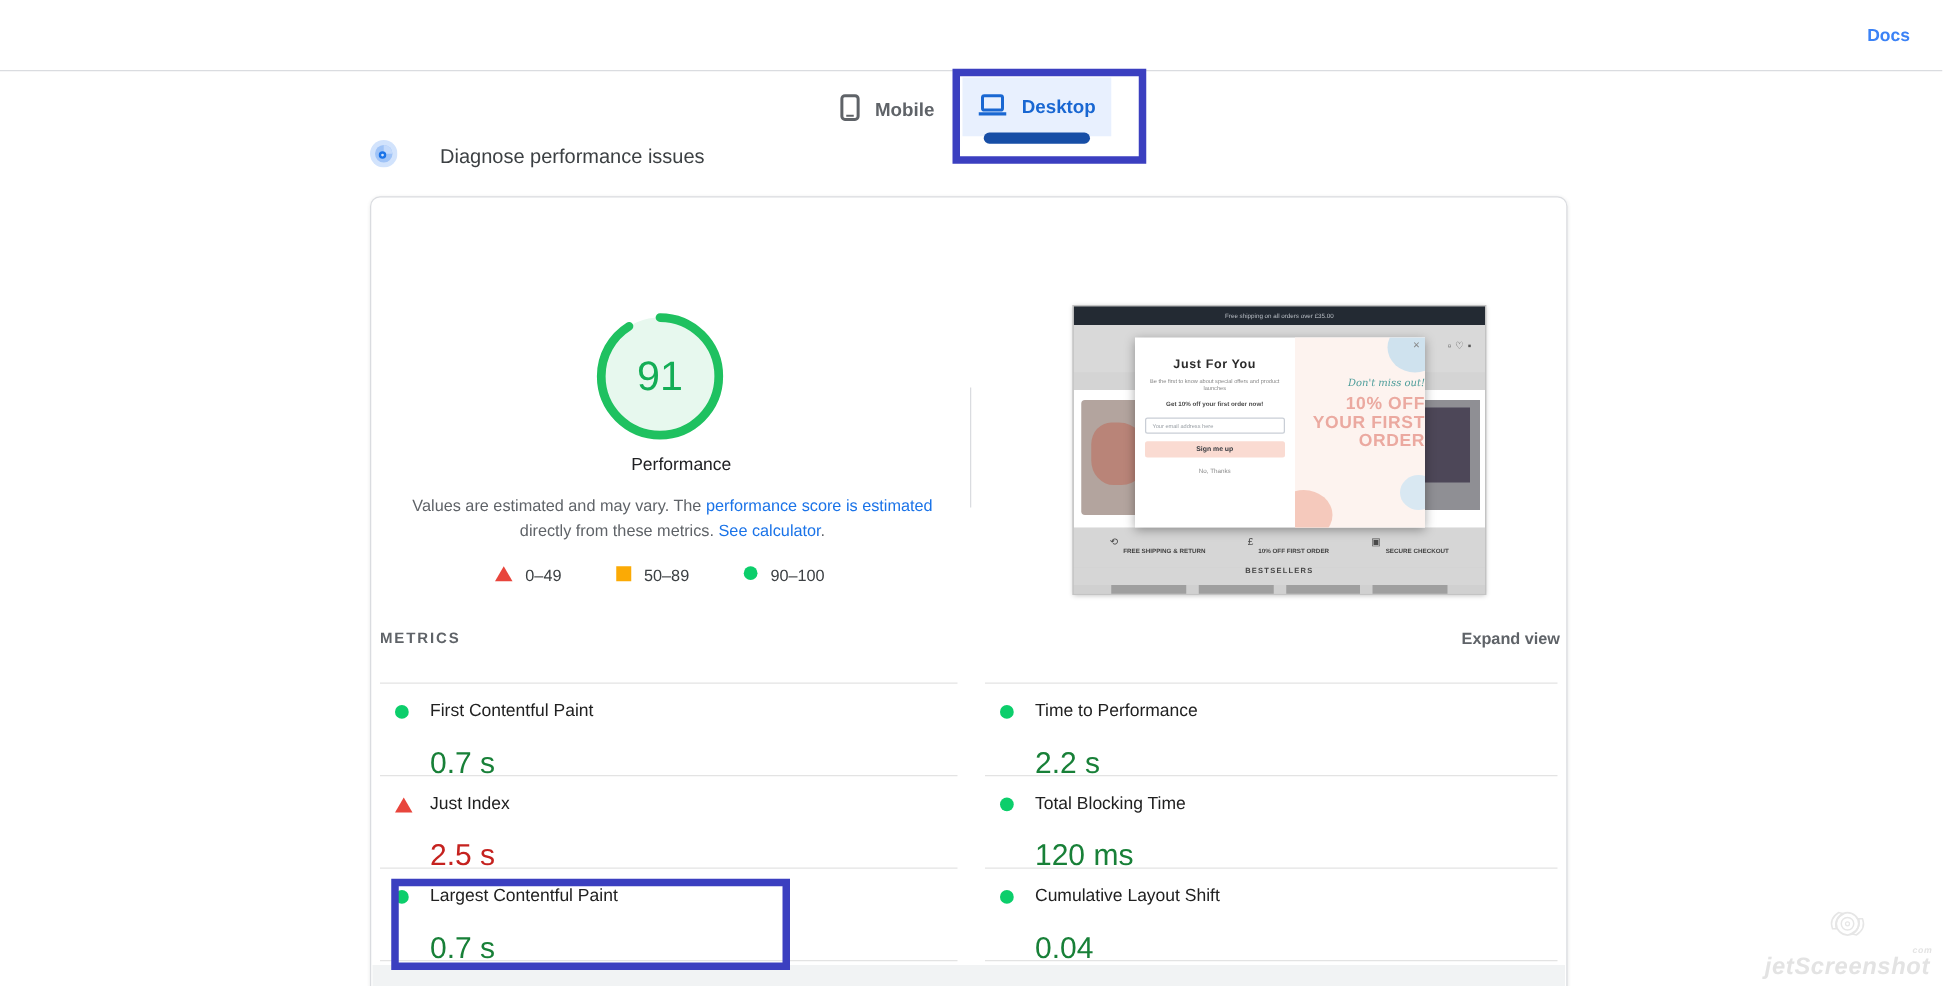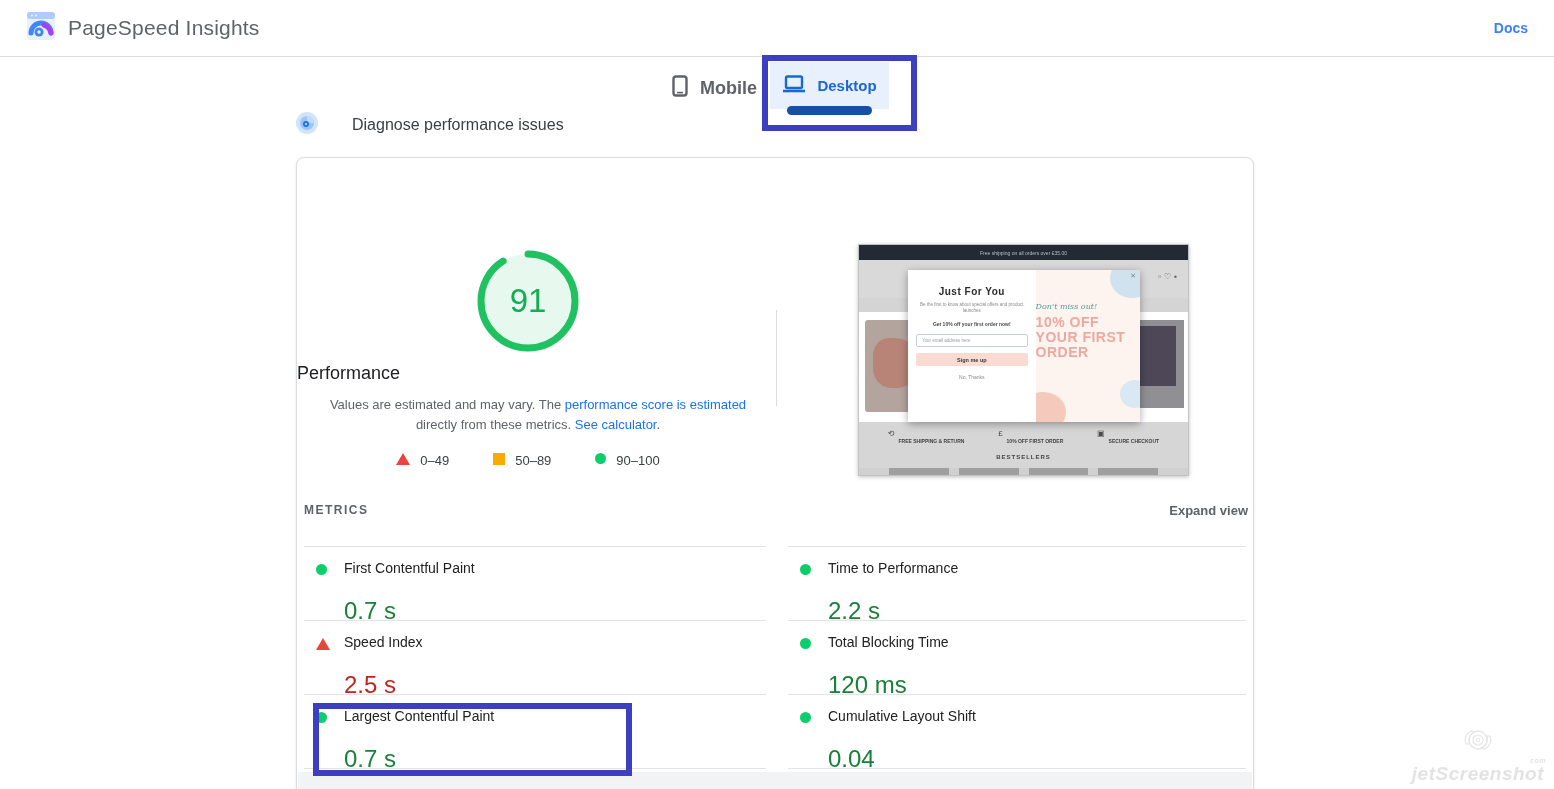--- a/index.html
+++ b/index.html
@@ -10,21 +10,21 @@
   }
   
   .header { position:absolute; top:0; left:0; right:0; height:57px;
     border-bottom:1px solid #dadce0; display:flex; align-items:center; padding:0 26px; background:#fff; }
   .logo { display:flex; align-items:center; gap:12px; }
   .app-title { font-size:21px; color:#5f6368; letter-spacing:0.2px; }
   .docs-link { margin-left:auto; color:#3b82f6; font-size:14px; font-weight:bold; cursor:pointer; }
 
   
   .tab-mobile { position:absolute; top:75px; left:672px; display:flex; align-items:center; gap:12px;
-    color:#5f6368; font-size:18px; font-weight:bold; cursor:pointer; }
+    color:#5f6368; font-size:15px; font-weight:bold; cursor:pointer; }
   .tab-desktop-bg { position:absolute; top:62px; left:770px; width:119px; height:47px;
     background:#e8f0fe; display:flex; align-items:center; justify-content:center; gap:11px;
     color:#1967d2; font-size:15px; font-weight:bold; cursor:pointer; }
   .tab-desktop-bar { position:absolute; top:106px; left:787px; width:85px; height:9px;
     background:#174ea6; border-radius:5px; }
   .annotation-box { position:absolute; border:6px solid #3b3fc0; z-index:40; pointer-events:none; }
   .annotation-tab { top:55px; left:762px; width:155px; height:76px; }
   .annotation-lcp { top:703px; left:313px; width:319px; height:73px; }
 
   
@@ -32,22 +32,22 @@
   .diagnose-label { font-size:16px; color:#3c4043; }
 
   
   .card { position:absolute; left:296px; top:157px; width:958px; height:640px;
     background:#fff; border:1px solid #dadce0; border-radius:8px 8px 0 0;
     box-shadow:0 1px 3px rgba(60,64,67,0.12); }
 
   .gauge-wrap { position:absolute; left:176px; top:88px; width:110px; height:110px; }
   .gauge-num { position:absolute; inset:0; display:flex; align-items:center; justify-content:center;
     font-size:33px; color:#14ad56; }
-  .perf-label { position:absolute; left:0; top:205px; width:462px; 
-    font-size:18px; color:#202124; }
+  .perf-label { position:absolute; left:17px; top:205px; width:462px; text-align:center;
+    font-size:14px; color:#202124; }
   .score-desc { position:absolute; left:21px; top:237px; width:440px; text-align:center;
     font-size:13px; line-height:20px; color:#5f6368; }
   .score-desc .lnk { color:#1a73e8; cursor:pointer; }
   .legend { position:absolute; left:0; top:295px; width:462px; display:flex; justify-content:center;
     gap:44px; font-size:13px; color:#3c4043; }
   .legend-item { display:flex; align-items:flex-start; gap:10px; }
 
   .tri { width:0; height:0; border-left:7px solid transparent; border-right:7px solid transparent;
     border-bottom:12px solid #e8453c; display:inline-block; }
   .sq { width:12px; height:12px; background:#fbaa05; display:inline-block; }
@@ -78,21 +78,21 @@
     box-shadow:0 2px 8px rgba(0,0,0,0.35); display:flex; z-index:5; }
   .t-pop-left { width:55%; padding:16px 8px 6px 8px; text-align:center; }
   .t-pop-title { font-size:10px; font-weight:bold; color:#2b2b2b; letter-spacing:0.5px; }
   .t-pop-sub { font-size:4.5px; color:#8a8a8a; margin-top:5px; line-height:6px; }
   .t-pop-cta { font-size:5px; font-weight:bold; color:#4a4a4a; margin-top:7px; }
   .t-pop-input { margin-top:7px; height:13px; border:1px solid #c9ced6; border-radius:2px;
     font-size:4.5px; color:#9aa0a6; display:flex; align-items:center; padding-left:5px; text-align:left; }
   .t-pop-btn { margin-top:6px; height:13px; background:#fadbd2; border-radius:2px; font-size:5.5px;
     font-weight:bold; color:#33373d; display:flex; align-items:center; justify-content:center; cursor:pointer; }
   .t-pop-no { font-size:5px; color:#8a8a8a; margin-top:8px; }
-  .t-pop-right { width:45%; position:relative; background:#fdf3ef; overflow:hidden; text-align:left; }
+  .t-pop-right { width:45%; position:relative; background:#fdf3ef; overflow:hidden; text-align:right; }
   .t-blob1 { position:absolute; right:-14px; top:-12px; width:44px; height:40px; background:#cfe2ee; border-radius:50%; }
   .t-blob2 { position:absolute; left:-16px; bottom:-10px; width:46px; height:40px; background:#f5c9bc; border-radius:50%; }
   .t-blob3 { position:absolute; right:-10px; bottom:14px; width:30px; height:28px; background:#d9e8f2; border-radius:50%; }
   .t-dontmiss { position:relative; margin-top:32px; font-size:8px; color:#4f9e9b; font-style:italic;
     font-family:"DejaVu Serif", serif; }
   .t-promo { position:relative; font-size:14px; line-height:15px; font-weight:bold; color:#eba9a0;
     letter-spacing:0.5px; margin-top:4px; }
   .t-close { position:absolute; right:4px; top:2px; font-size:7px; color:#888; cursor:pointer; }
   .t-features { height:32px; background:#d6d6d6; display:flex; align-items:center;
     justify-content:space-around; padding:0 12px; }
@@ -123,35 +123,20 @@
   
   .watermark { position:absolute; right:10px; bottom:4px; text-align:center; color:#e3e3e3;
     z-index:50; pointer-events:none; }
   .wm-text { font-size:19px; font-weight:bold; font-style:italic; letter-spacing:0.5px; position:relative; }
   .wm-com { position:absolute; right:-2px; top:-6px; font-size:7px; font-style:italic; }
 </style>
 </head>
 <body>
 
 <div class="header">
-  <div class="logo">
-    <span>
-      <svg width="30" height="30" viewBox="0 0 30 30">
-        <rect x="1" y="1" width="28" height="28" rx="4" fill="#e8f0fe"></rect>
-        <rect x="1" y="1" width="28" height="7" rx="3" fill="#aecbfa"></rect>
-        <circle cx="6" cy="4.5" r="1.1" fill="#e8f0fe"></circle>
-        <circle cx="10" cy="4.5" r="1.1" fill="#e8f0fe"></circle>
-        <path d="M5 22 A10 10 0 0 1 25 22" fill="none" stroke="#4285f4" stroke-width="5" stroke-linecap="round"></path>
-        <path d="M18 14 A10 10 0 0 1 25 22" fill="none" stroke="#a142f4" stroke-width="5" stroke-linecap="round"></path>
-        <circle cx="13" cy="21" r="4.5" fill="#4285f4"></circle>
-        <circle cx="13" cy="21" r="1.8" fill="#e8f0fe"></circle>
-      </svg>
-    </span>
-    <span class="app-title">PageSpeed Insights</span>
-  </div>
   <span class="docs-link">Docs</span>
 </div>
 
 <div class="tab-mobile">
   <span>
     <svg width="16" height="22" viewBox="0 0 16 22">
       <rect x="1.5" y="1.5" width="13" height="19" rx="2.5" fill="none" stroke="#5f6368" stroke-width="2.4"></rect>
       <line x1="5" y1="17.6" x2="11" y2="17.6" stroke="#5f6368" stroke-width="1.6"></line>
     </svg>
   </span>
@@ -294,21 +279,21 @@
   </div>
 
   <div class="col col-left">
     <div class="metric">
       <span class="icon dot"></span>
       <div class="m-label">First Contentful Paint</div>
       <div class="m-value val-good">0.7 s</div>
     </div>
     <div class="metric">
       <span class="icon tri"></span>
-      <div class="m-label">Speed Index</div>
+      <div class="m-label">Just Index</div>
       <div class="m-value val-poor">2.5 s</div>
     </div>
     <div class="metric">
       <span class="icon dot"></span>
       <div class="m-label">Largest Contentful Paint</div>
       <div class="m-value val-good">0.7 s</div>
     </div>
   </div>
 
   <div class="col col-right">

